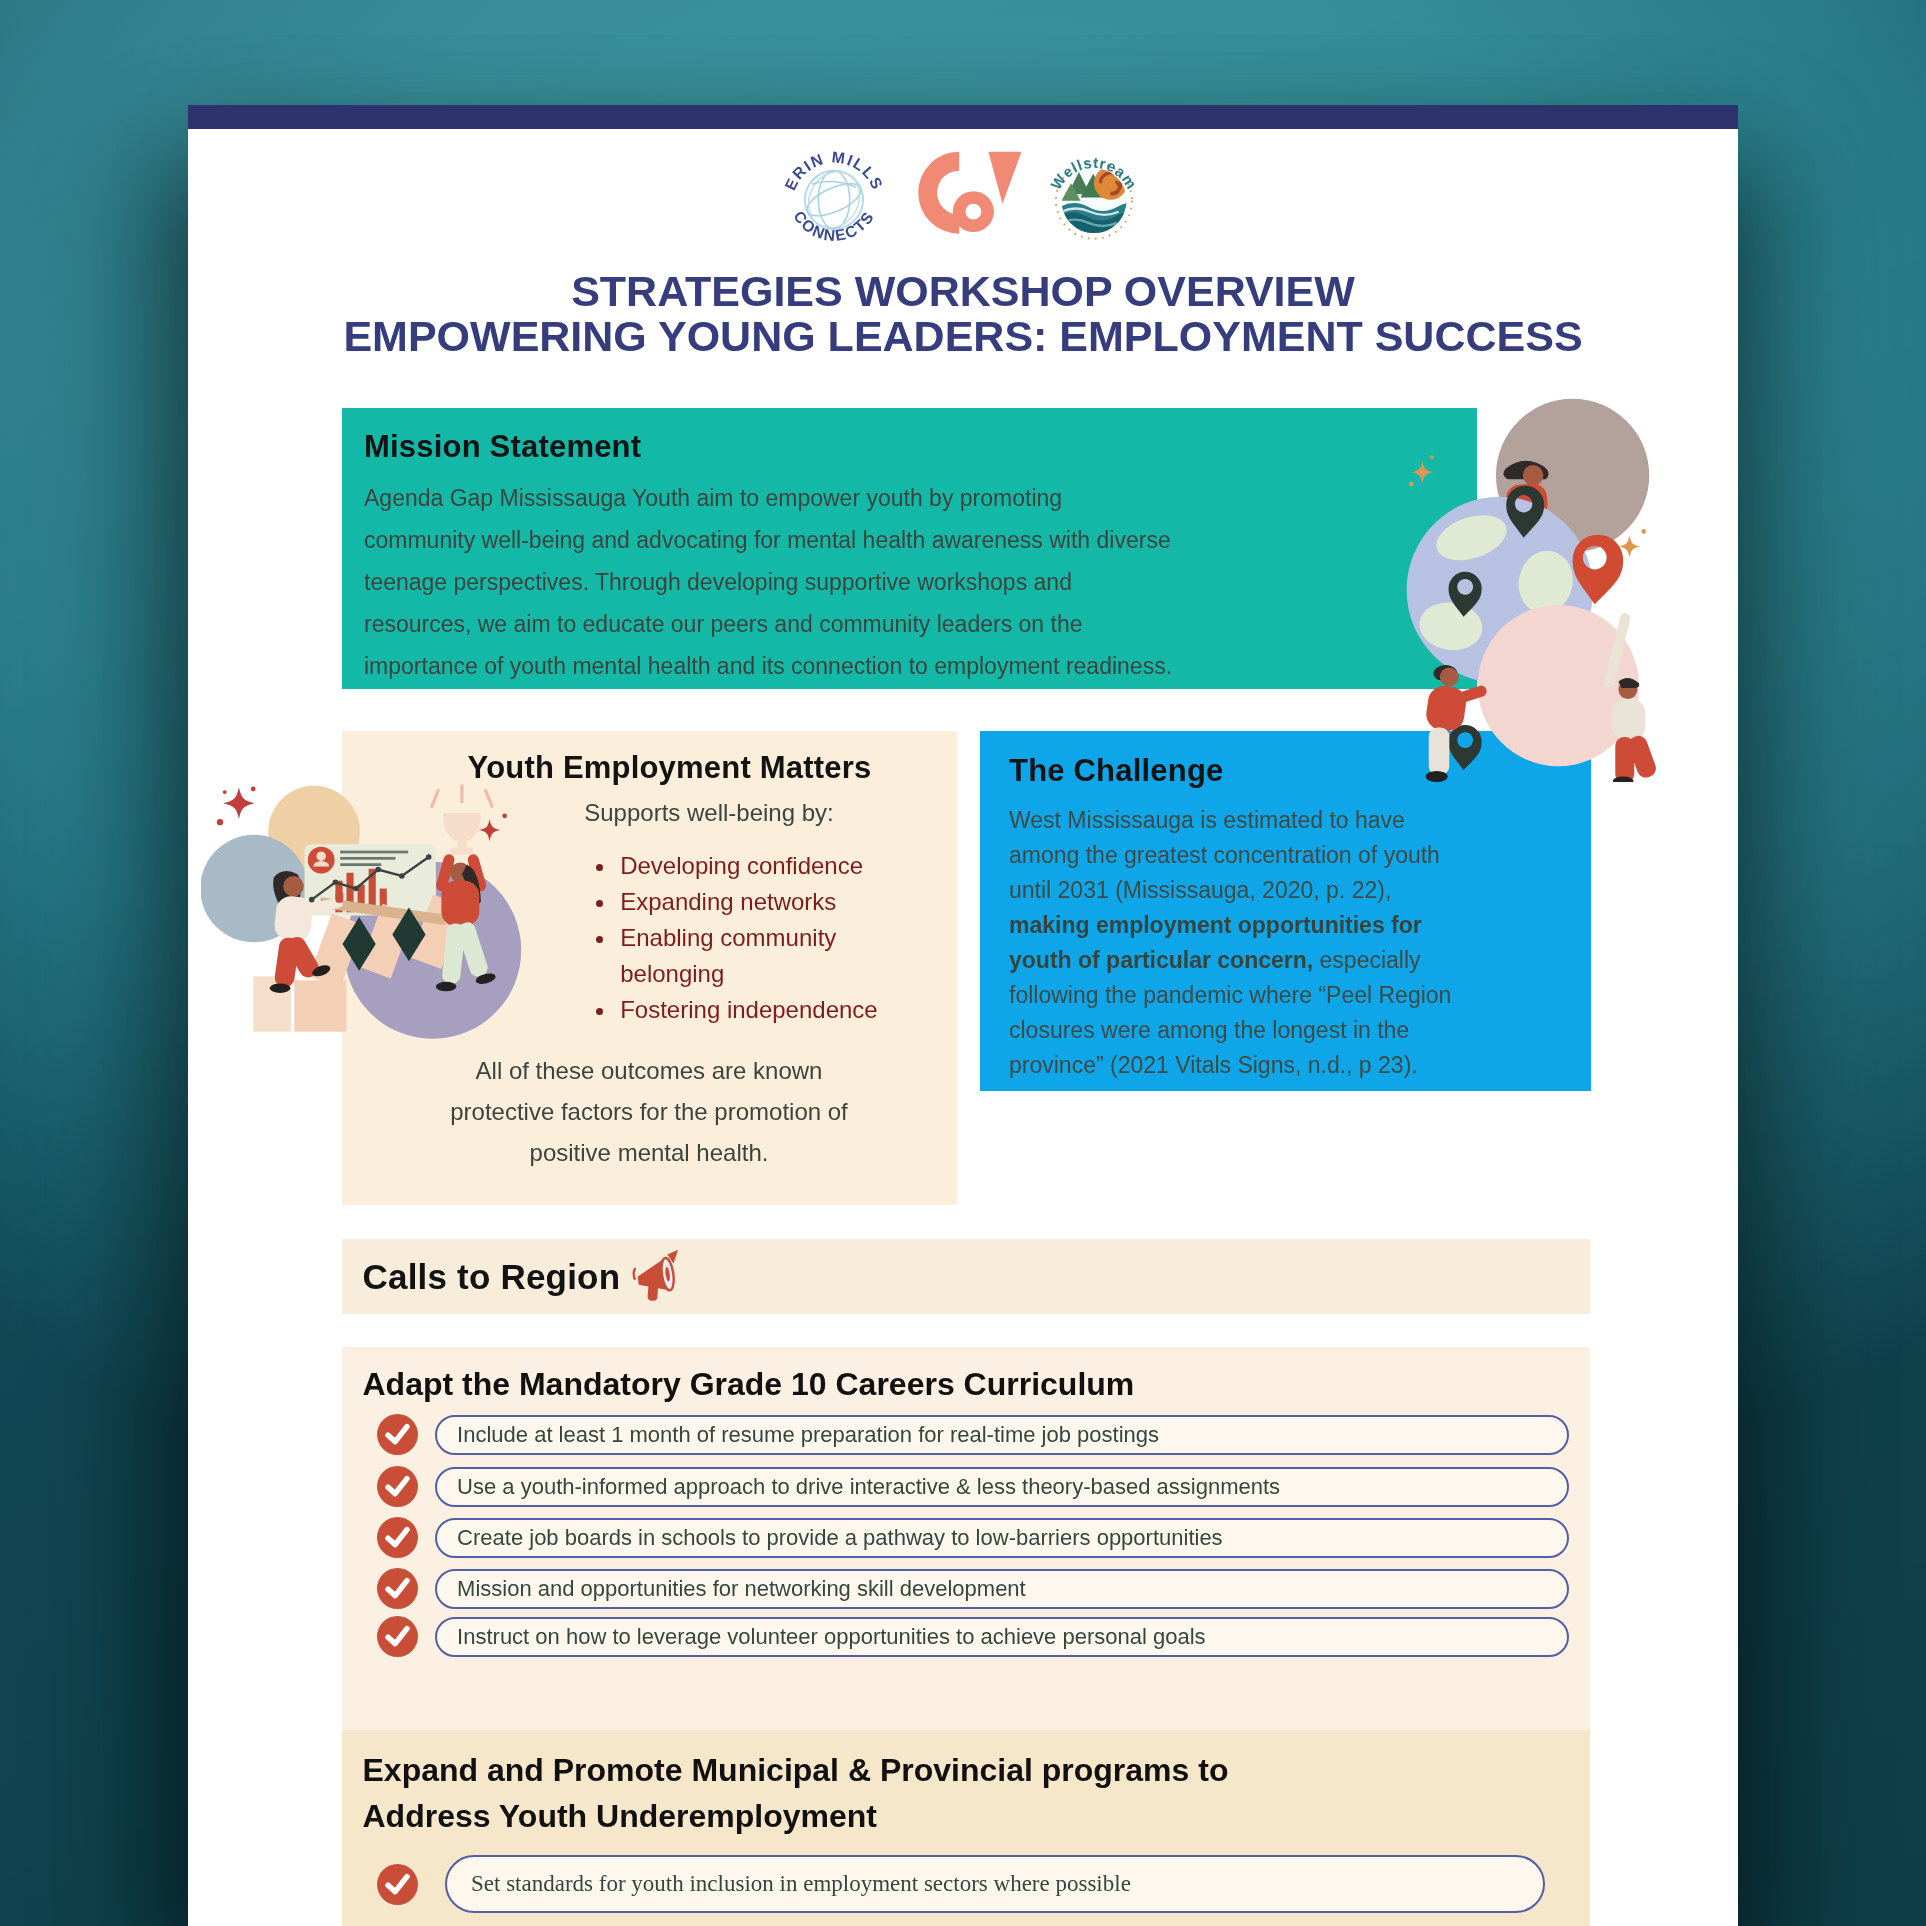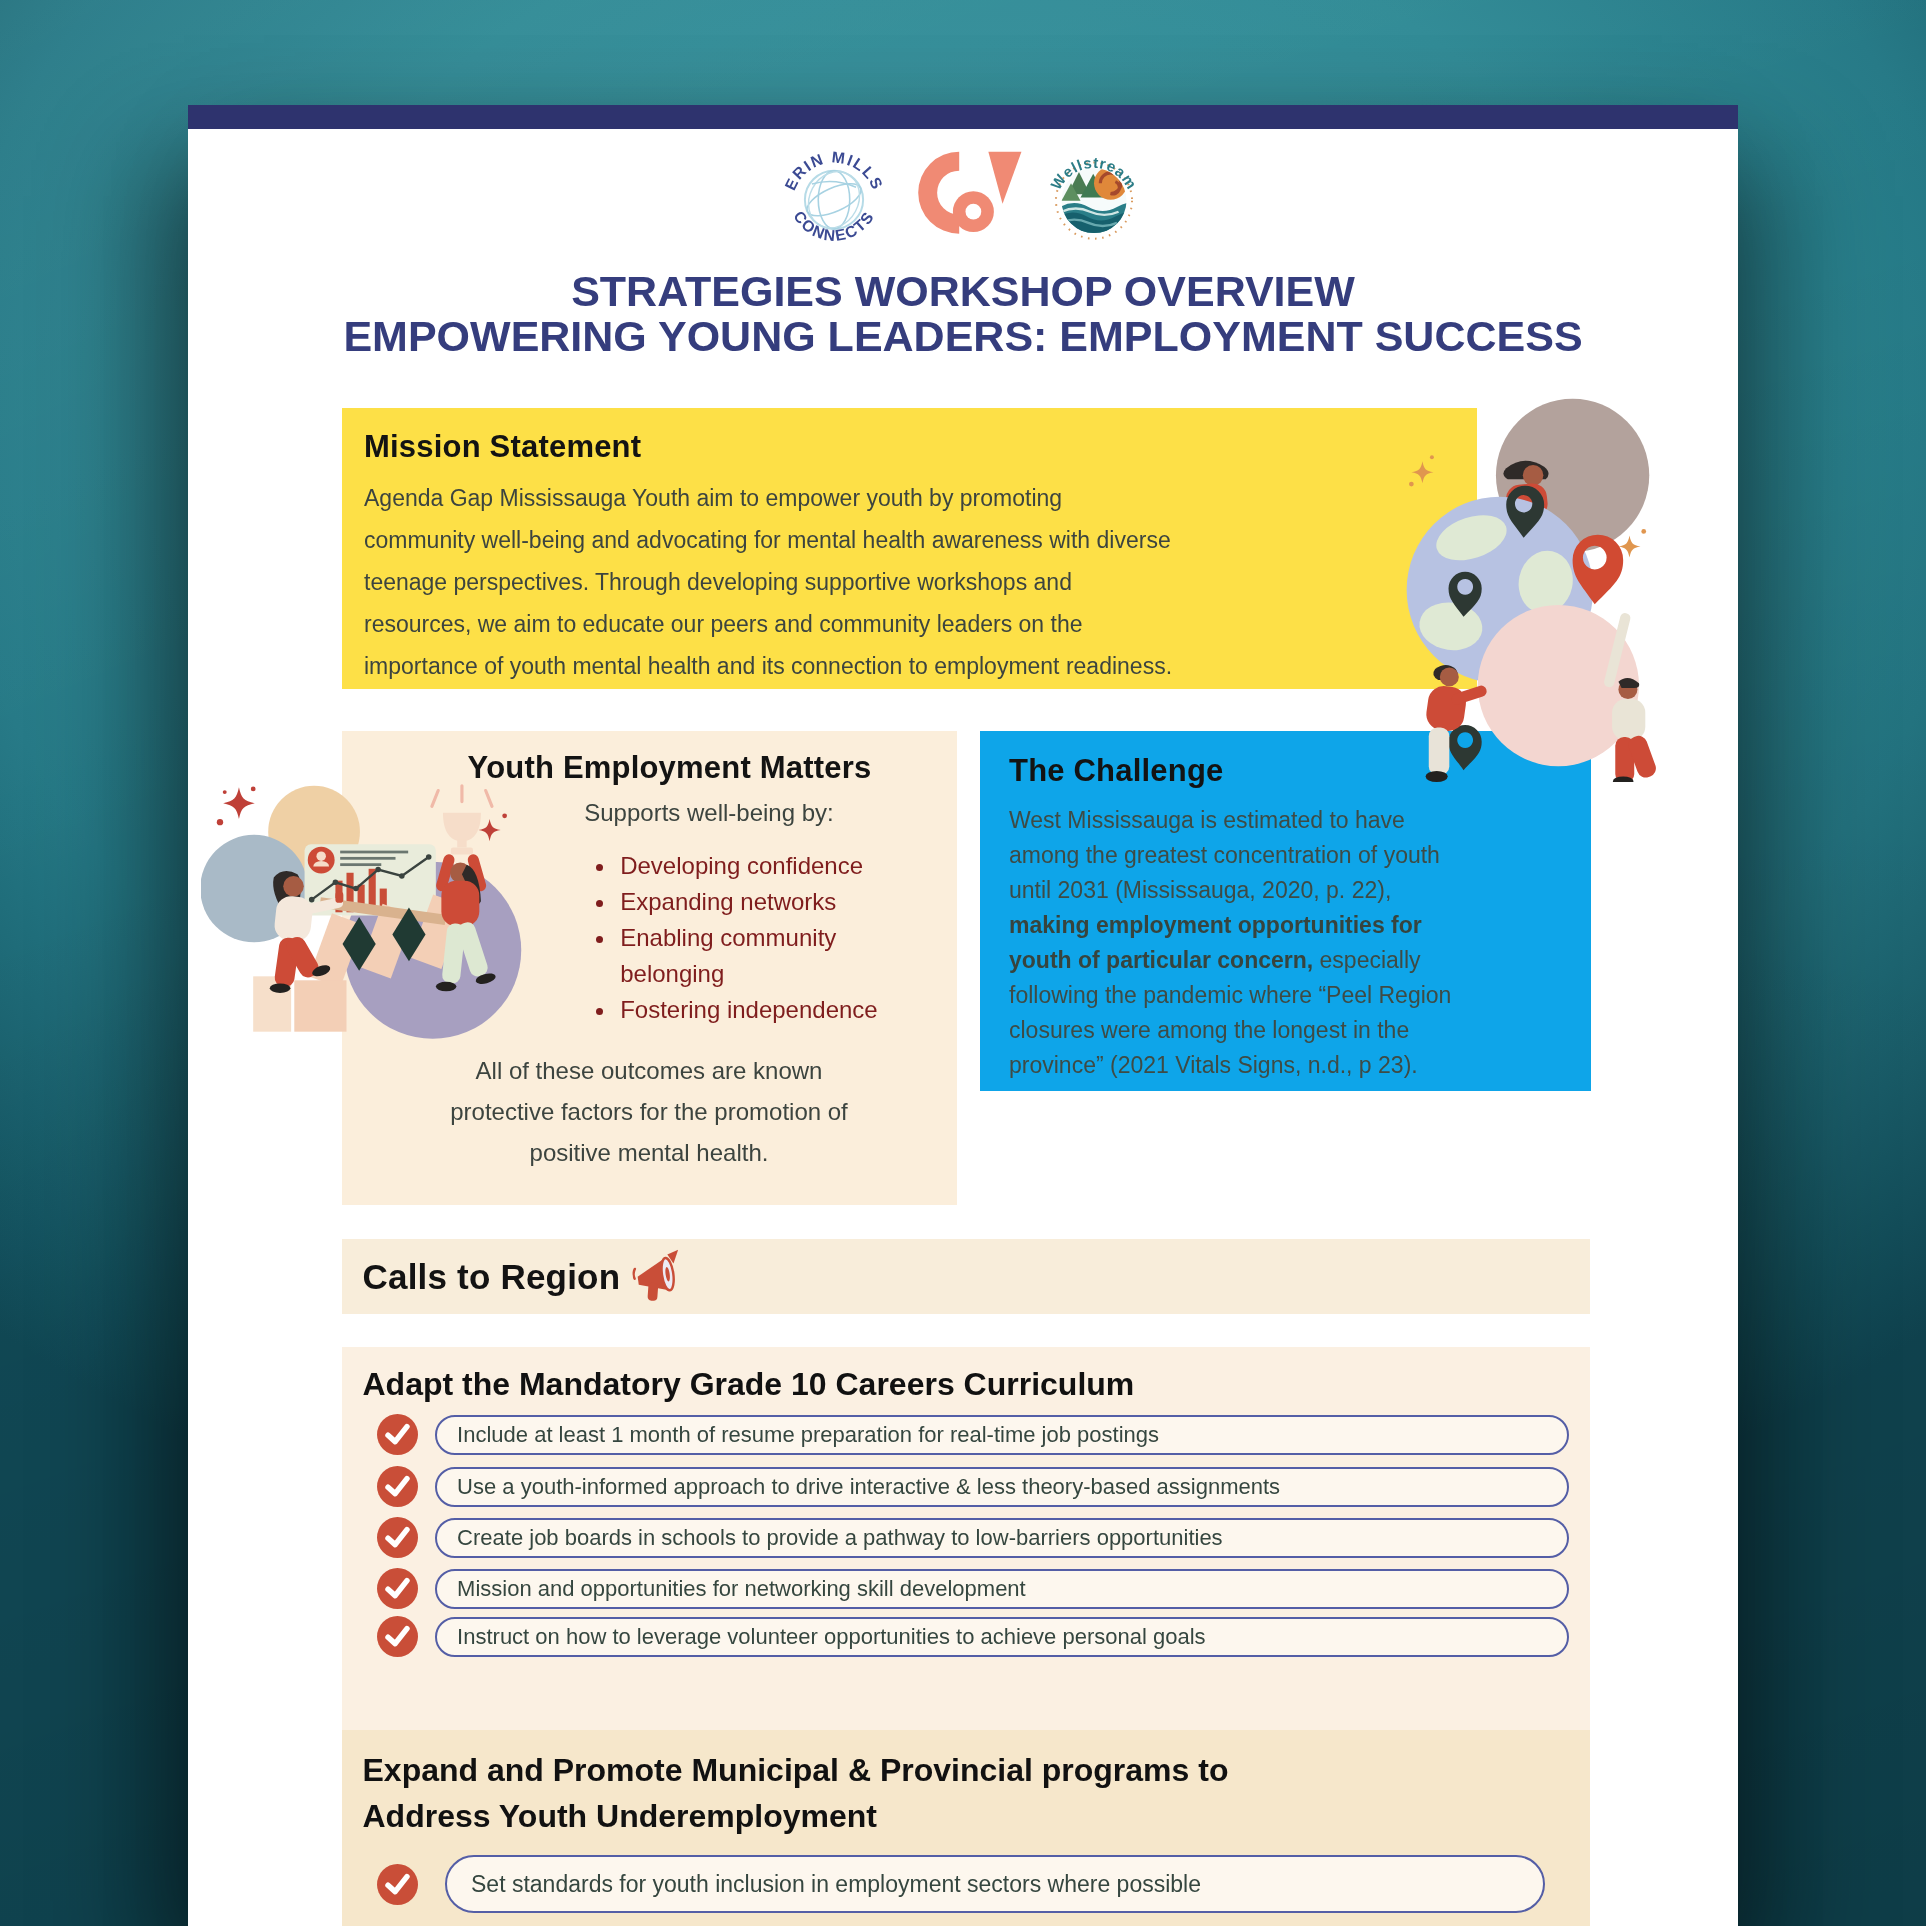--- a/index.html
+++ b/index.html
@@ -8,21 +8,21 @@
     background:radial-gradient(ellipse 1501px 1185px at 50% 22%, #38949f 0%, #2f8a95 45%, #257986 68%, #155663 92%, #114a57 100%);}
   .canvas::after{content:"";position:absolute;inset:0;
     background:linear-gradient(160deg, rgba(255,255,255,0.05) 0%, rgba(0,0,0,0) 35%, rgba(0,0,0,0.18) 100%);pointer-events:none;}
   .page{position:absolute;left:188px;top:105px;width:1550px;height:1821px;background:#ffffff;
     box-shadow:-40px 55px 103px rgba(0,0,0,0.45), 40px 55px 103px rgba(0,0,0,0.38);z-index:2;}
   .topbar{position:absolute;left:0;top:0;width:1550px;height:24px;background:#2e336e;}
   .logos{position:absolute;left:0;top:33px;width:1550px;height:111px;display:flex;justify-content:center;align-items:center;gap:20.5px;}
   .title{position:absolute;left:0;top:164px;width:1550px;text-align:center;color:#353d7d;font-weight:700;
     font-size:43px;line-height:45px;letter-spacing:0px;}
   .panel{position:absolute;box-sizing:border-box;}
-  .mission{left:154px;top:303px;width:1135px;height:281px;background:#fde047;padding:20.5px 22px 0 22px;}
+  .mission{left:154px;top:303px;width:1135px;height:281px;background:#14b8a6;padding:20.5px 22px 0 22px;}
   h2.sec{margin:0;font-size:31px;font-weight:700;color:#131313;letter-spacing:0.2px;}
   .mission-body{margin-top:12.6px;width:814px;font-size:23px;line-height:42px;color:#3c443f;}
   .mission-illo{position:absolute;left:1217px;top:270px;width:253px;height:407px;z-index:3;}
   .yem{left:154px;top:626px;width:615px;height:474px;background:#fbeedb;}
   .yem h2{position:absolute;left:0;top:19px;width:100%;text-align:center;margin-left:20px;}
   .yem-intro{position:absolute;left:201px;top:68px;width:332px;text-align:center;font-size:24px;color:#3c443f;}
   .yem-list{position:absolute;left:237px;top:101px;width:269px;margin:16px;padding:0 0 0 22px;font-size:24px;line-height:36px;color:#7f1d1d;}
   .yem-list li{margin:0;padding-left:3.2px;}
   .yem-outro{position:absolute;left:86px;top:319px;width:442px;text-align:center;font-size:24px;line-height:41px;color:#3c443f;}
   .yem-illo{position:absolute;left:13.4px;top:676px;width:340px;height:261px;z-index:3;}
@@ -33,21 +33,21 @@
   .cta-band h2{font-size:35px;}
   .mega{margin-left:12.6px;transform:rotate(-8deg);}
   .cta-block1{left:154px;top:1242px;width:1248px;height:401px;background:#fbf0e2;}
   .cta-block2{left:154px;top:1625px;width:1248px;height:196px;background:#f6e7cb;}
   h3.cta-h{position:absolute;left:20.5px;top:14.2px;margin:0;font-size:32px;line-height:46px;font-weight:700;color:#111;}
   .cta-block2 h3.cta-h{top:17.4px;width:932px;}
   .check-row{position:absolute;left:35px;display:flex;align-items:center;}
   .check-ic{width:41px;height:41px;flex:0 0 41px;}
   .pill{box-sizing:border-box;margin-left:16.6px;width:1134px;height:40px;border:2.4px solid #545ea6;border-radius:20px;
     background:#fdf7ee;display:flex;align-items:center;padding-left:20.5px;font-size:22px;color:#35463f;}
-  .cta-block2 .pill{margin-left:27px;width:1100px;height:58px;border-radius:29px;font-size:23px;padding-left:24px;}
+  .cta-block2 .pill{margin-left:27px;width:1100px;height:58px;border-radius:29px;font-size:23px;padding-left:24px;font-family:Liberation Serif, serif;}
   .r0{top:67px}.r1{top:119px}.r2{top:170px}.r3{top:221px}.r4{top:269px}.r5{top:125px}
 </style>
 </head>
 <body>
 
 <div class="canvas">
   <div class="page">
 
     <div class="topbar"></div>
 

